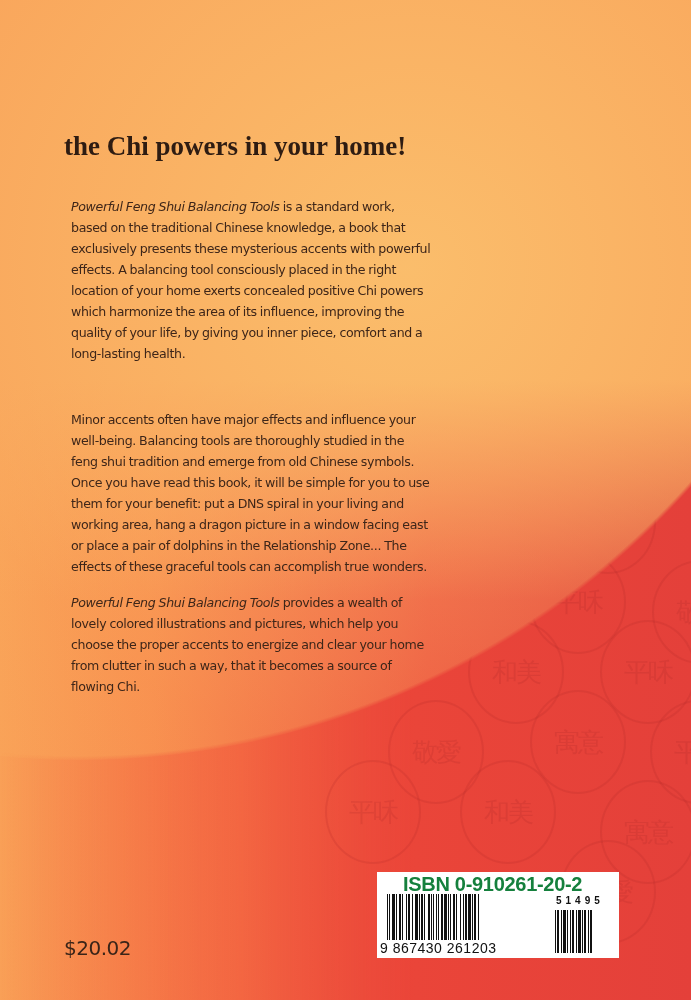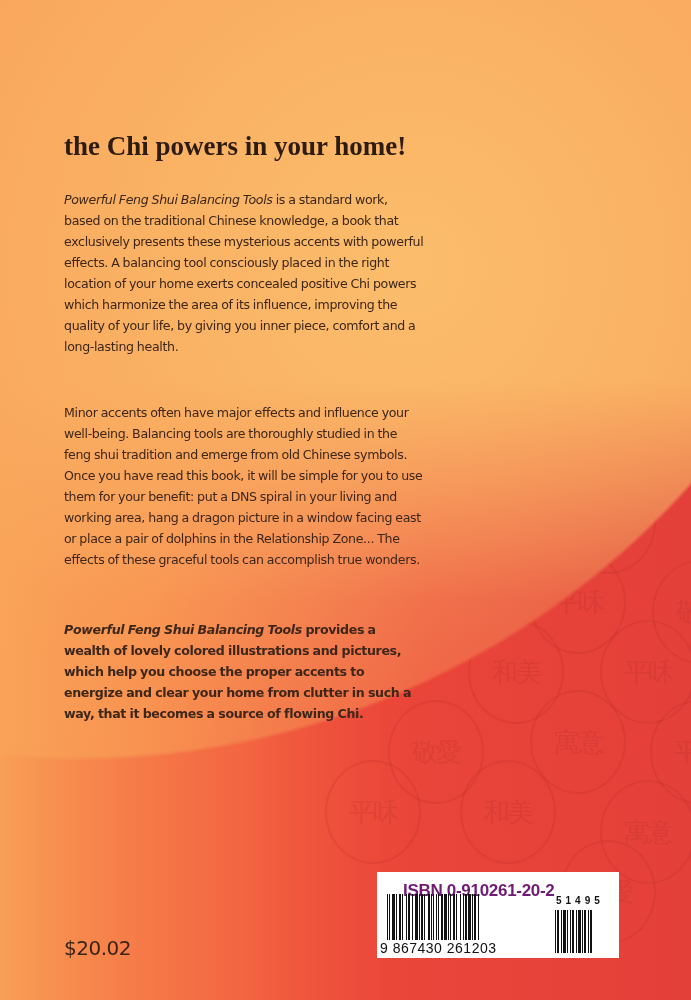--- a/index.html
+++ b/index.html
@@ -35,40 +35,40 @@
     .content {
       position: absolute; left: 64px; top: 0; width: 360px;
       color: #3a2418;
     }
     .headline {
       position: absolute; top: 92px; left: 0; width: 420px;
       font-family: "Liberation Serif", serif; font-weight: bold;
       font-size: 27px; line-height: 36px; color: #2e1c12; margin: 0;
     }
     .para {
-      position: absolute; left: 0; width: 360px; margin: 0;
+      position: absolute; left: 0; width: 360px; margin: 7px;
       font-family: "DejaVu Sans", sans-serif; font-size: 12.6px; line-height: 21px;
       color: #3e2619; letter-spacing: -0.35px; word-spacing: -0.5px;
     }
     .para em { font-style: italic; }
     .p1 { top: 189px; }
     .p2 { top: 402px; }
-    .p3 { top: 619px; font-weight: bold; }
+    .p3 { top: 585px; }
     .price {
       position: absolute; left: 64px; top: 936px;
       font-family: "DejaVu Sans", sans-serif; font-size: 20px; color: #3a2418;
       letter-spacing: -0.5px;
     }
     .barcode-box {
       position: absolute; left: 377px; top: 872px; width: 242px; height: 86px;
       background: #ffffff;
     }
     .isbn-label {
-      position: absolute; left: 26px; top: 9px;
-      font-family: "Liberation Sans", sans-serif; font-weight: bold; font-size: 17px; color: #701a75;
+      position: absolute; left: 26px; top: 1px;
+      font-family: "Liberation Sans", sans-serif; font-weight: bold; font-size: 20px; color: #15803d;
       letter-spacing: -0.3px;
     }
     .addon-num {
       position: absolute; left: 179px; top: 23px;
       font-family: "Liberation Sans", sans-serif; font-weight: bold; font-size: 10px; color: #111;
       letter-spacing: 4px;
     }
     .bars-main { position: absolute; left: 10px; top: 22px; width: 142px; height: 48px; display: flex; align-items: stretch; }
     .bars-addon { position: absolute; left: 178px; top: 38px; width: 58px; height: 43px; display: flex; align-items: stretch; }
     .bar { background: #111; }

